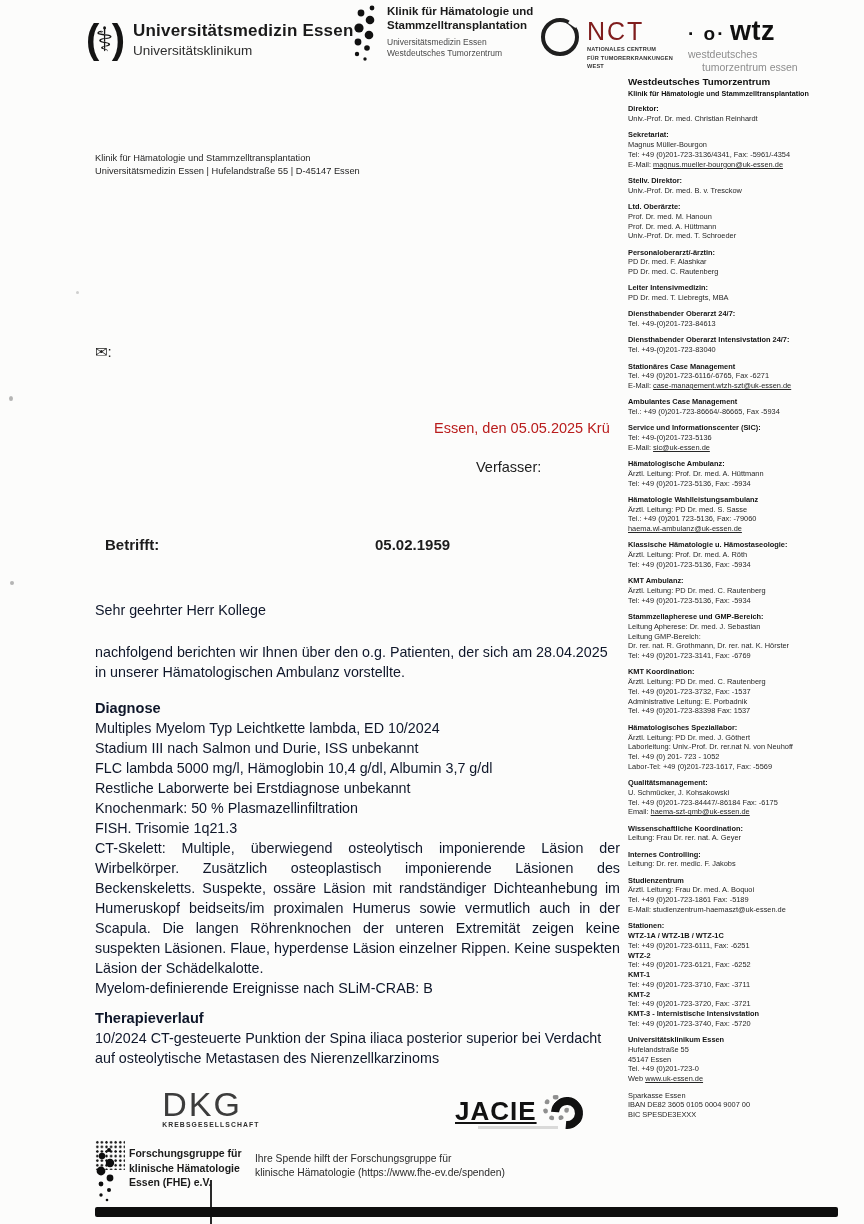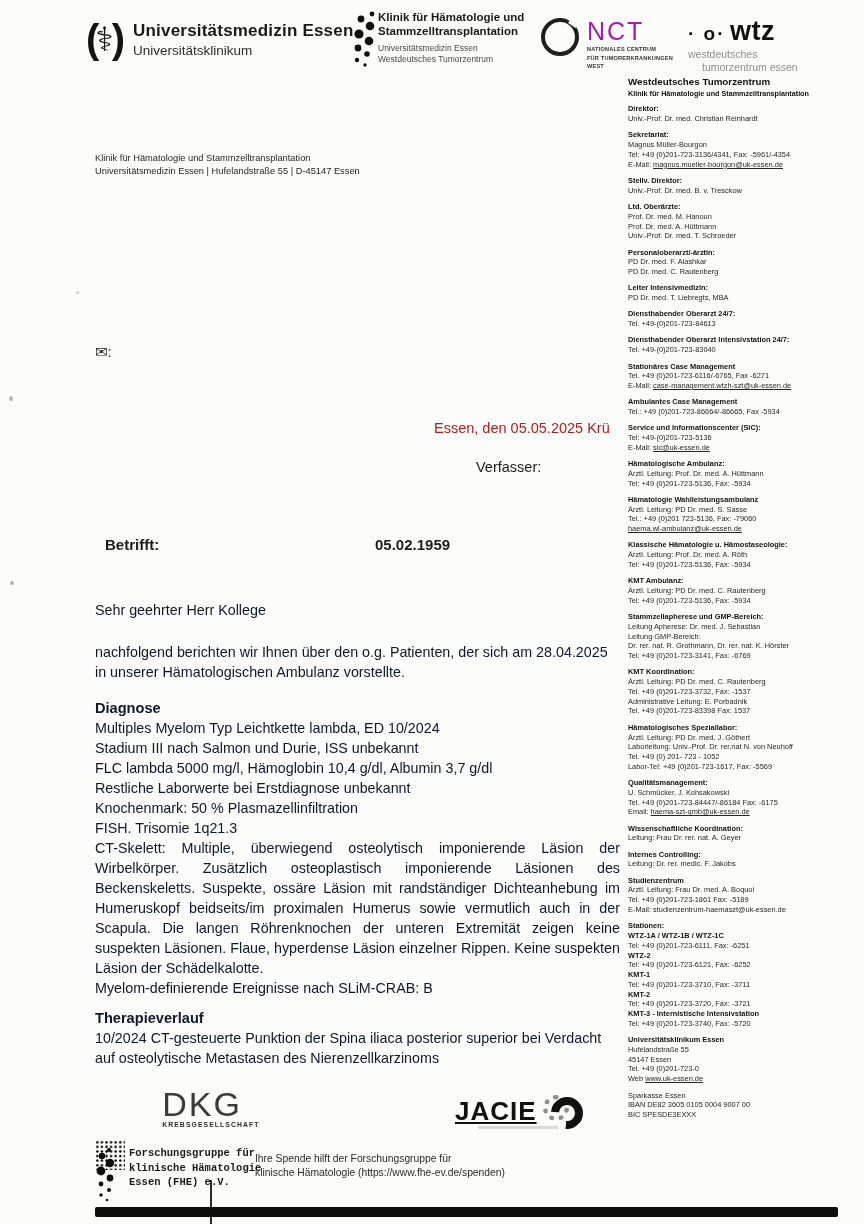--- a/index.html
+++ b/index.html
@@ -8,29 +8,29 @@
     background:#fcfcfb;overflow:hidden;color:#1c1c1c;
     font-family:"Liberation Sans","DejaVu Sans",sans-serif;
   }
   
   .ume{position:absolute;left:86px;top:16px;display:flex;align-items:center;gap:10px;}
   .ume-mark{display:flex;align-items:center;color:#141414;}
   .ume-paren{font-size:40px;font-weight:800;line-height:46px;letter-spacing:-2px;}
   .ume-staff{font-size:34px;line-height:46px;margin:0 -2px;}
   .ume-text .t1{font-size:17px;font-weight:700;color:#1a1a1a;letter-spacing:.2px;}
   .ume-text .t2{font-size:13.5px;color:#2e2e2e;margin-top:2px;}
-  .klinik{position:absolute;left:352px;top:10px;display:flex;}
+  .klinik{position:absolute;left:352px;top:4px;display:flex;gap:9px;}
   .dna{flex:0 0 auto;}
   .klinik-text .b{font-size:11.5px;font-weight:700;line-height:14px;color:#1a1a1a;}
   .klinik-text .s{font-size:8.5px;color:#4a4a4a;line-height:10.5px;}
   .klinik-text .s.first{margin-top:5px;}
   .nct{position:absolute;left:541px;top:18px;display:flex;align-items:flex-start;gap:8px;}
   .nct-ring{position:relative;width:30px;height:30px;border:4px solid #1f1f1f;border-radius:50%;}
   .nct-ring i{position:absolute;right:-3px;top:-2px;width:9px;height:6px;background:#fcfcfb;transform:rotate(35deg);}
-  .nct-body .name{font-size:25px;color:#a21caf;letter-spacing:2px;line-height:26px;font-weight:400;}
+  .nct-body .name{font-size:25px;color:#7f1d1d;letter-spacing:2px;line-height:26px;font-weight:400;}
   .nct-body .sub{font-size:5.6px;font-weight:700;color:#333;line-height:6.6px;margin-top:2px;letter-spacing:.2px;}
   .wtz{position:absolute;left:688px;top:16px;}
   .wtz-line1{font-weight:800;color:#101010;white-space:nowrap;}
   .wtz-prefix{font-size:19px;letter-spacing:2px;}
   .wtz-name{font-size:27px;letter-spacing:.5px;}
   .wtz-sub{color:#8d8d8d;font-size:10.5px;line-height:12.5px;margin-top:1px;}
   .wtz-sub .i2{margin-left:14px;}
   
   .sender{position:absolute;left:95px;top:152px;font-size:9.3px;color:#262626;line-height:12.5px;}
   .envelope{position:absolute;left:95px;top:343px;font-size:15px;color:#222;}
@@ -64,21 +64,21 @@
     background-image:radial-gradient(#161616 1.1px,transparent 1.4px);background-size:4.6px 4.6px;}
   .dkg-divider{width:2px;height:48px;background:#2a2a2a;}
   .dkg-cert{font-size:15.5px;font-weight:700;line-height:19px;color:#101010;}
   .jacie{position:absolute;left:455px;top:1093px;display:flex;align-items:center;gap:6px;}
   .jacie-name{font-size:26px;font-weight:800;letter-spacing:1px;color:#121212;text-decoration:underline;}
   .jacie-mark{position:relative;width:42px;height:36px;}
   .jacie-mark .g{position:absolute;left:0;top:2px;width:16px;height:16px;border:5px dotted #8f8f8f;border-radius:50%;}
   .jacie-mark .c{position:absolute;right:2px;top:4px;width:16px;height:16px;border:8px solid #111;border-left-color:transparent;border-radius:50%;transform:rotate(-40deg);}
   .jacie-sub{position:absolute;left:478px;top:1126px;width:80px;height:3px;background:#bdbdbd;opacity:.55;}
   .fhe{position:absolute;left:95px;top:1146px;display:flex;gap:12px;}
-  .fhe-text{font-size:10.5px;font-weight:600;line-height:14.5px;color:#1b1b1b;font-family:Liberation Mono, monospace;}
+  .fhe-text{font-size:10.5px;font-weight:600;line-height:14.5px;color:#1b1b1b;}
   .donation{position:absolute;left:255px;top:1152px;font-size:10.3px;line-height:14px;color:#2a2a2a;}
   
   .scanbar{position:absolute;left:95px;top:1207px;width:743px;height:10px;background:#0e0e0e;border-radius:2px;}
   .speck{position:absolute;background:#7a7a7a;border-radius:50%;opacity:.55;}
   .sp1{left:9px;top:396px;width:4px;height:5px;}
   .sp2{left:10px;top:581px;width:4px;height:4px;}
   .sp3{left:76px;top:291px;width:3px;height:3px;opacity:.35;}
 </style>
 </head>
 <body>

